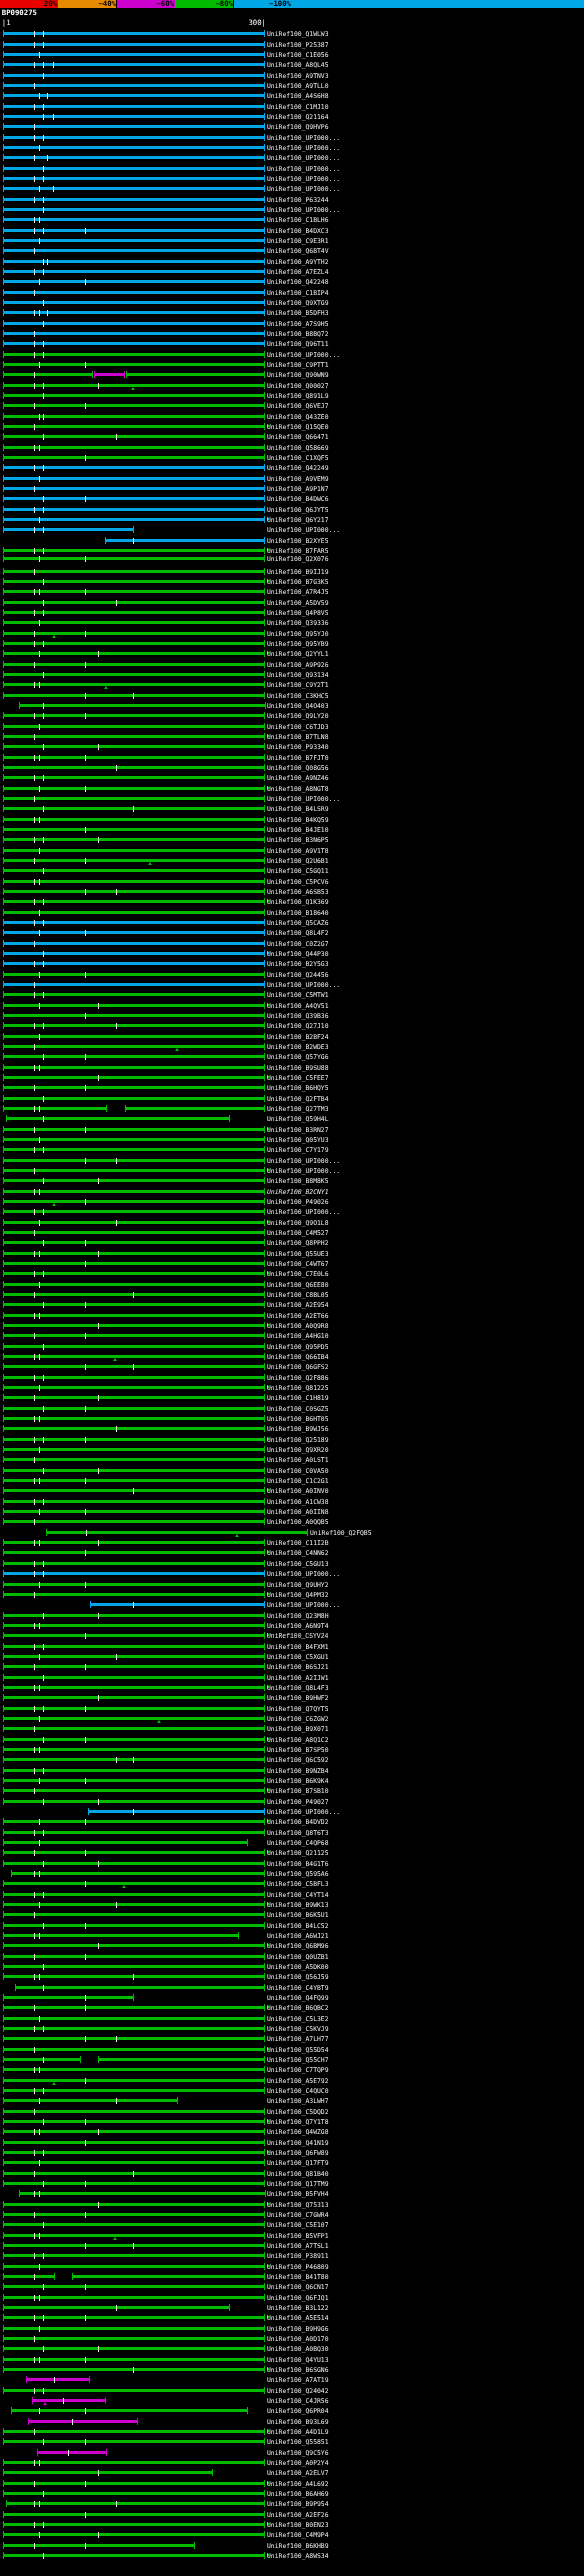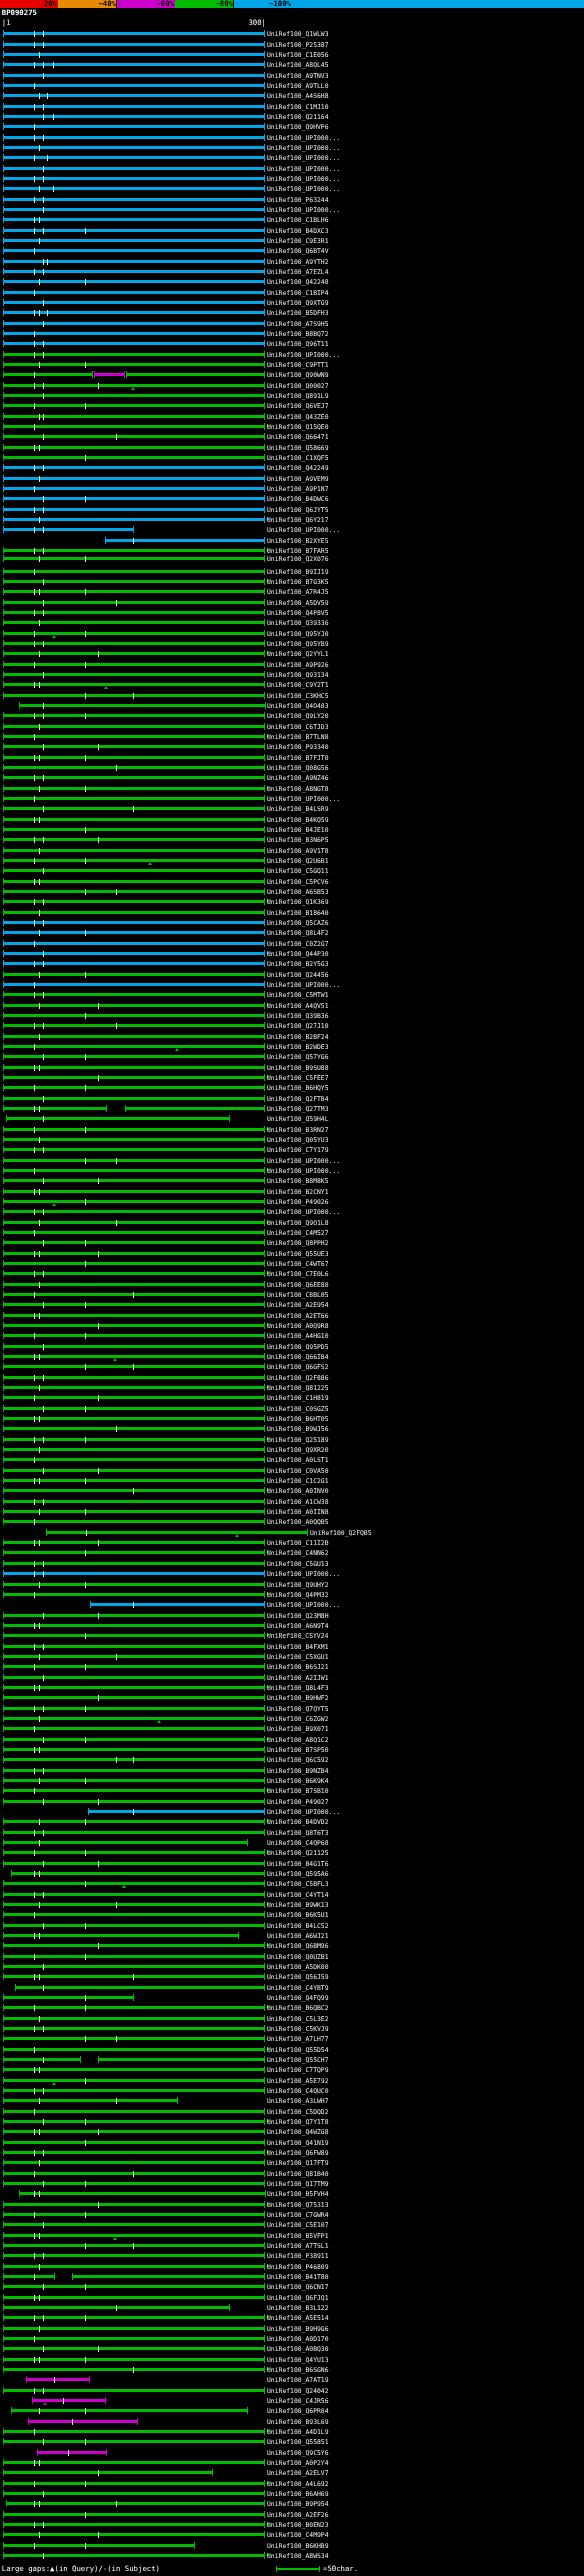--- a/index.html
+++ b/index.html
@@ -709,21 +709,21 @@
         <span class="tick" style="left: 34px; background: rgb(240, 240, 240);"></span>
         <span class="arr" style="left: 267px; border-left-color: rgb(0, 187, 0);"></span>
         <span class="rlabel">UniRef100_UPI000...</span>
       </div>
       <div class="arow" style="top: 1176px;">
         <span class="seg" style="left: 2.7px; width: 262px; background: rgb(0, 187, 0);"></span>
         <span class="tick" style="left: 43px; background: rgb(240, 240, 240);"></span>
         <span class="tick" style="left: 98px; background: rgb(240, 240, 240);"></span>
         <span class="rlabel">UniRef100_B8M8K5</span>
       </div>
-      <div class="arow" style="top: 1187px;">
+      <div class="arow" style="top: 1187px; font-style: italic;">
         <span class="seg" style="left: 2.7px; width: 262px; background: rgb(0, 187, 0);"></span>
         <span class="tick" style="left: 34px; background: rgb(240, 240, 240);"></span>
         <span class="tick" style="left: 39px; background: rgb(240, 240, 240);"></span>
         <span class="rlabel">UniRef100_B2CNY1</span>
       </div>
       <div class="arow" style="top: 1197px;">
         <span class="seg" style="left: 2.7px; width: 262px; background: rgb(0, 187, 0);"></span>
         <span class="tick" style="left: 85px; background: rgb(240, 240, 240);"></span>
         <span class="tri" style="left: 52px; border-bottom-color: rgb(0, 187, 0);"></span>
         <span class="rlabel">UniRef100_P49026</span>
@@ -1502,19 +1502,14 @@
         <span class="tick" style="left: 85px; background: rgb(240, 240, 240);"></span>
         <span class="rlabel">UniRef100_B6KHB9</span>
       </div>
       <div class="arow" style="top: 2551px;">
         <span class="seg" style="left: 2.7px; width: 262px; background: rgb(0, 187, 0);"></span>
         <span class="tick" style="left: 43px; background: rgb(240, 240, 240);"></span>
         <span class="arr" style="left: 267px; border-left-color: rgb(0, 187, 0);"></span>
         <span class="rlabel">UniRef100_A8WS34</span>
       </div>
     </div>
-  <div id="footer">
-    <span id="gaps-legend">Large gaps:▲(in Query)/-(in Subject)</span>
-    <span id="scale-line" style="background: rgb(0, 187, 0);"></span>
-    <span id="scale-legend">=50char.</span>
-  </div>
 </div>
 
 
 </body></html>

